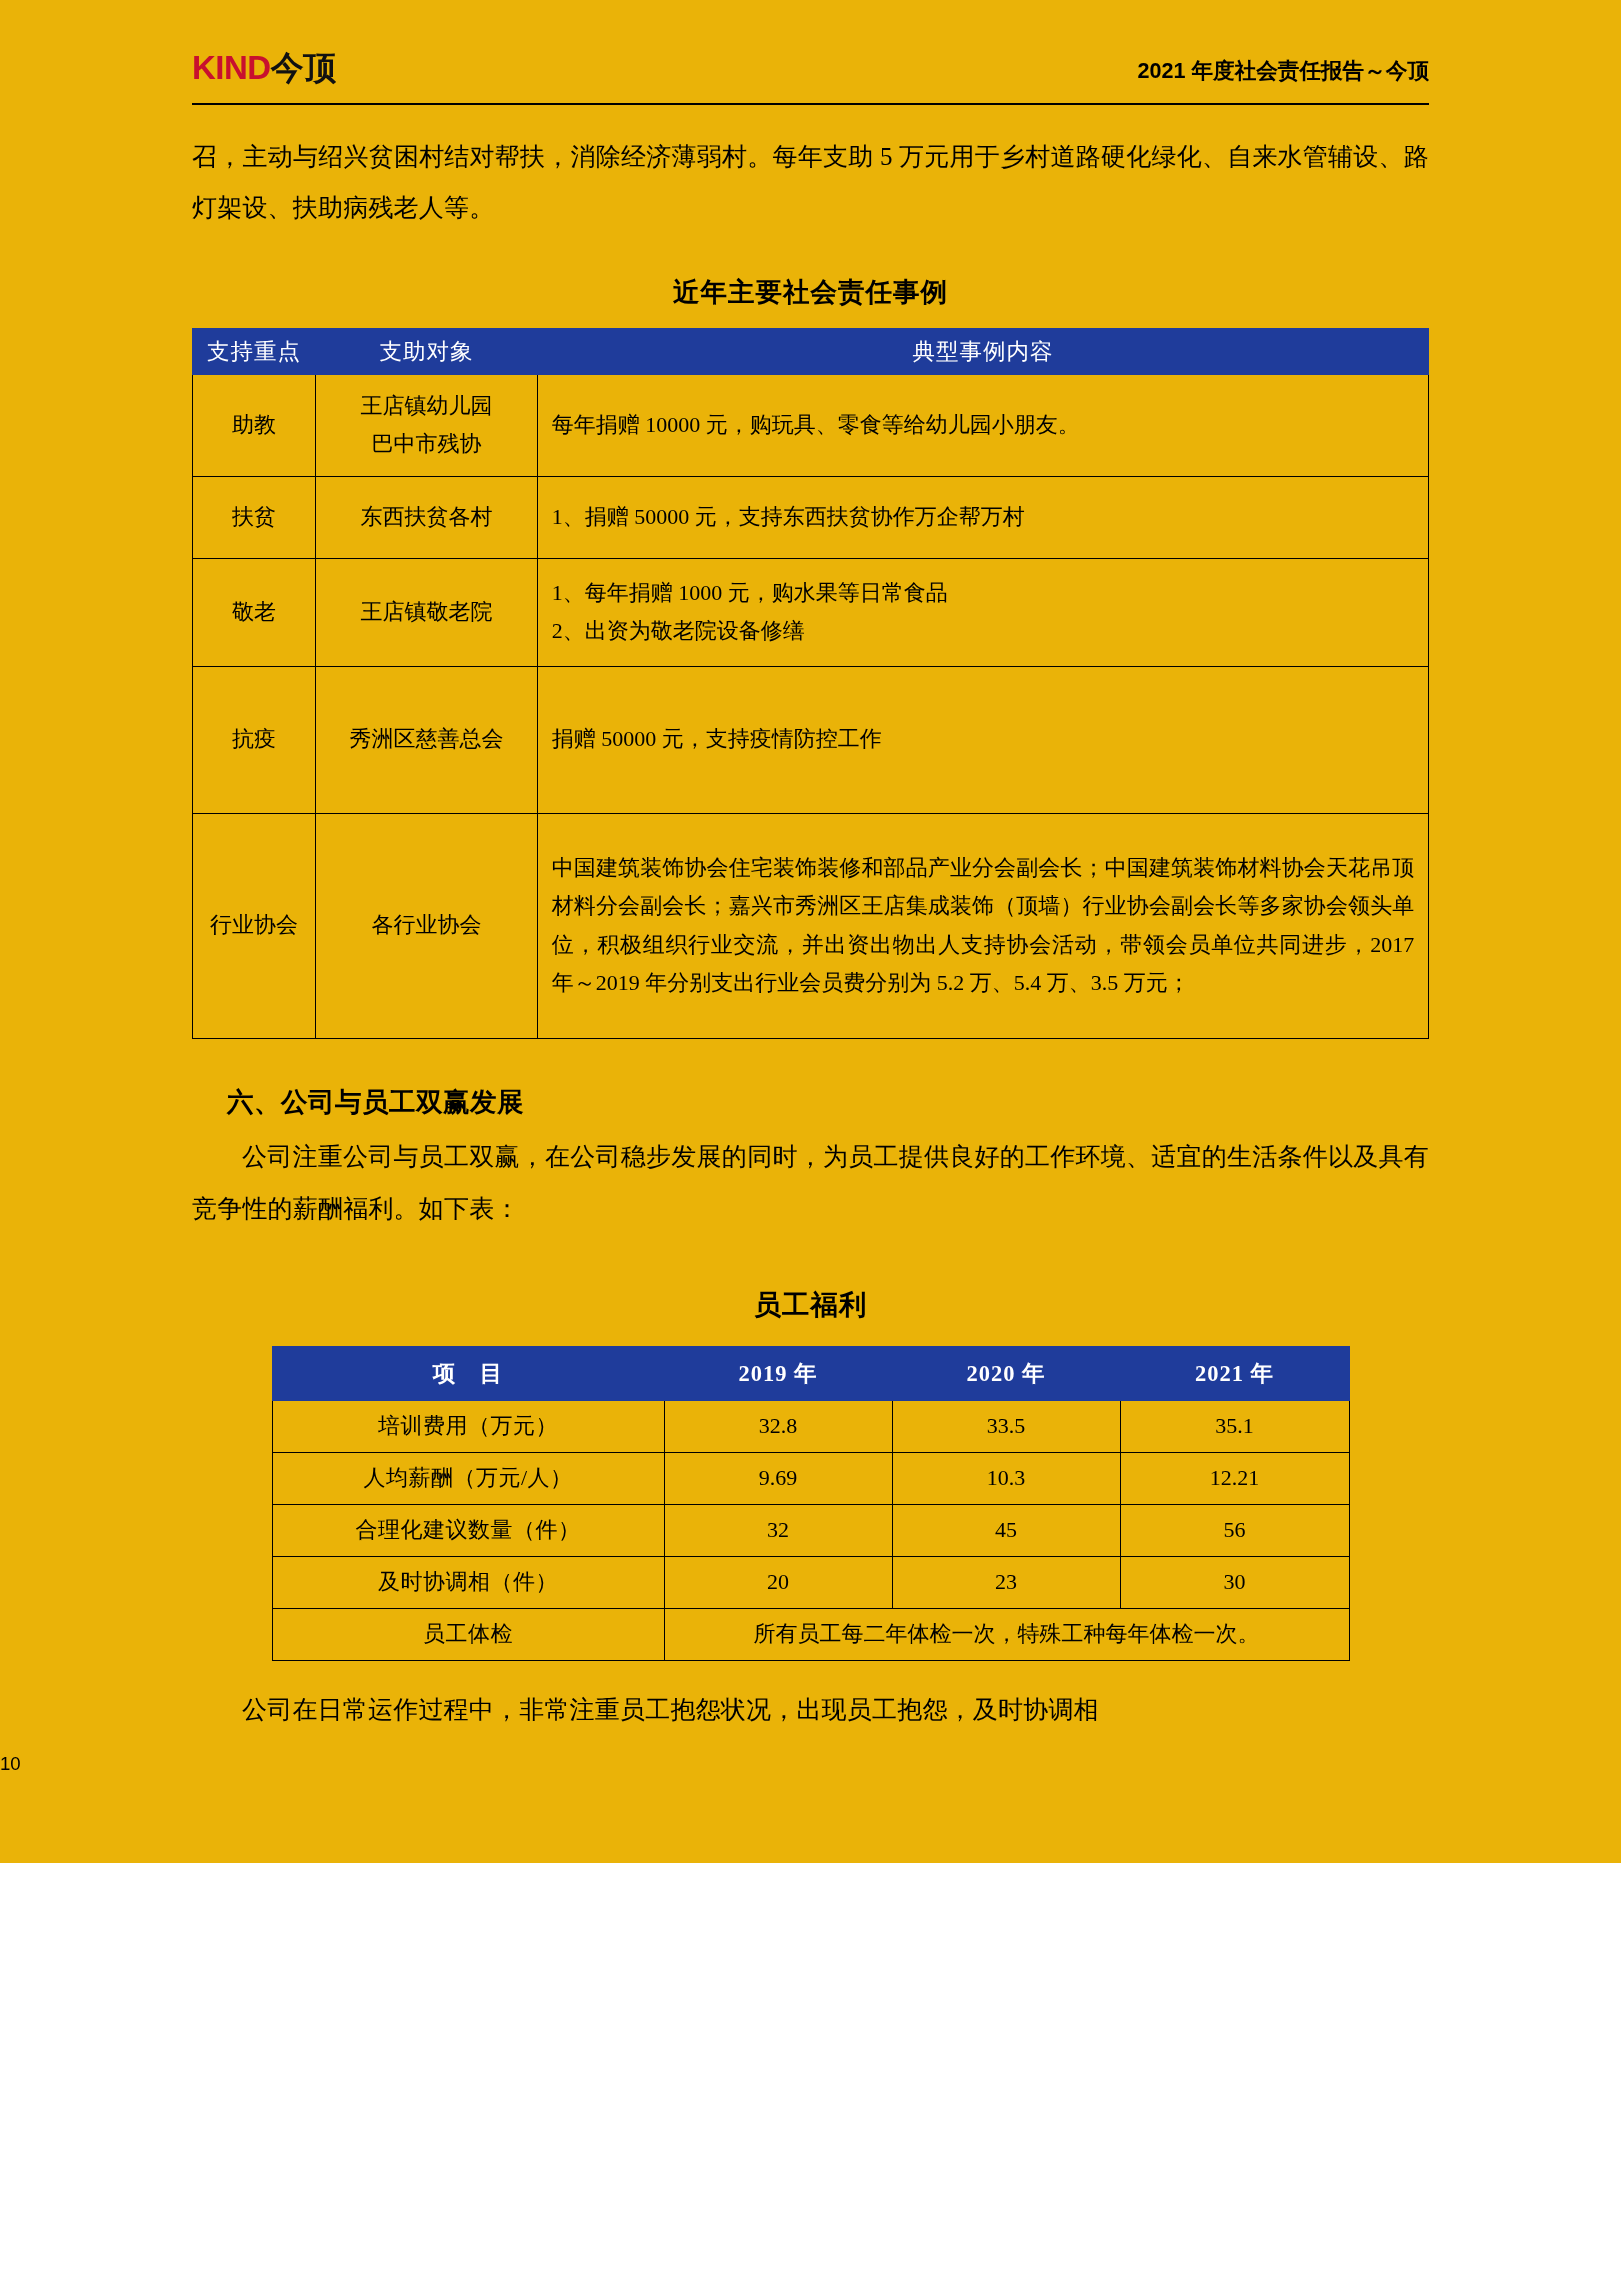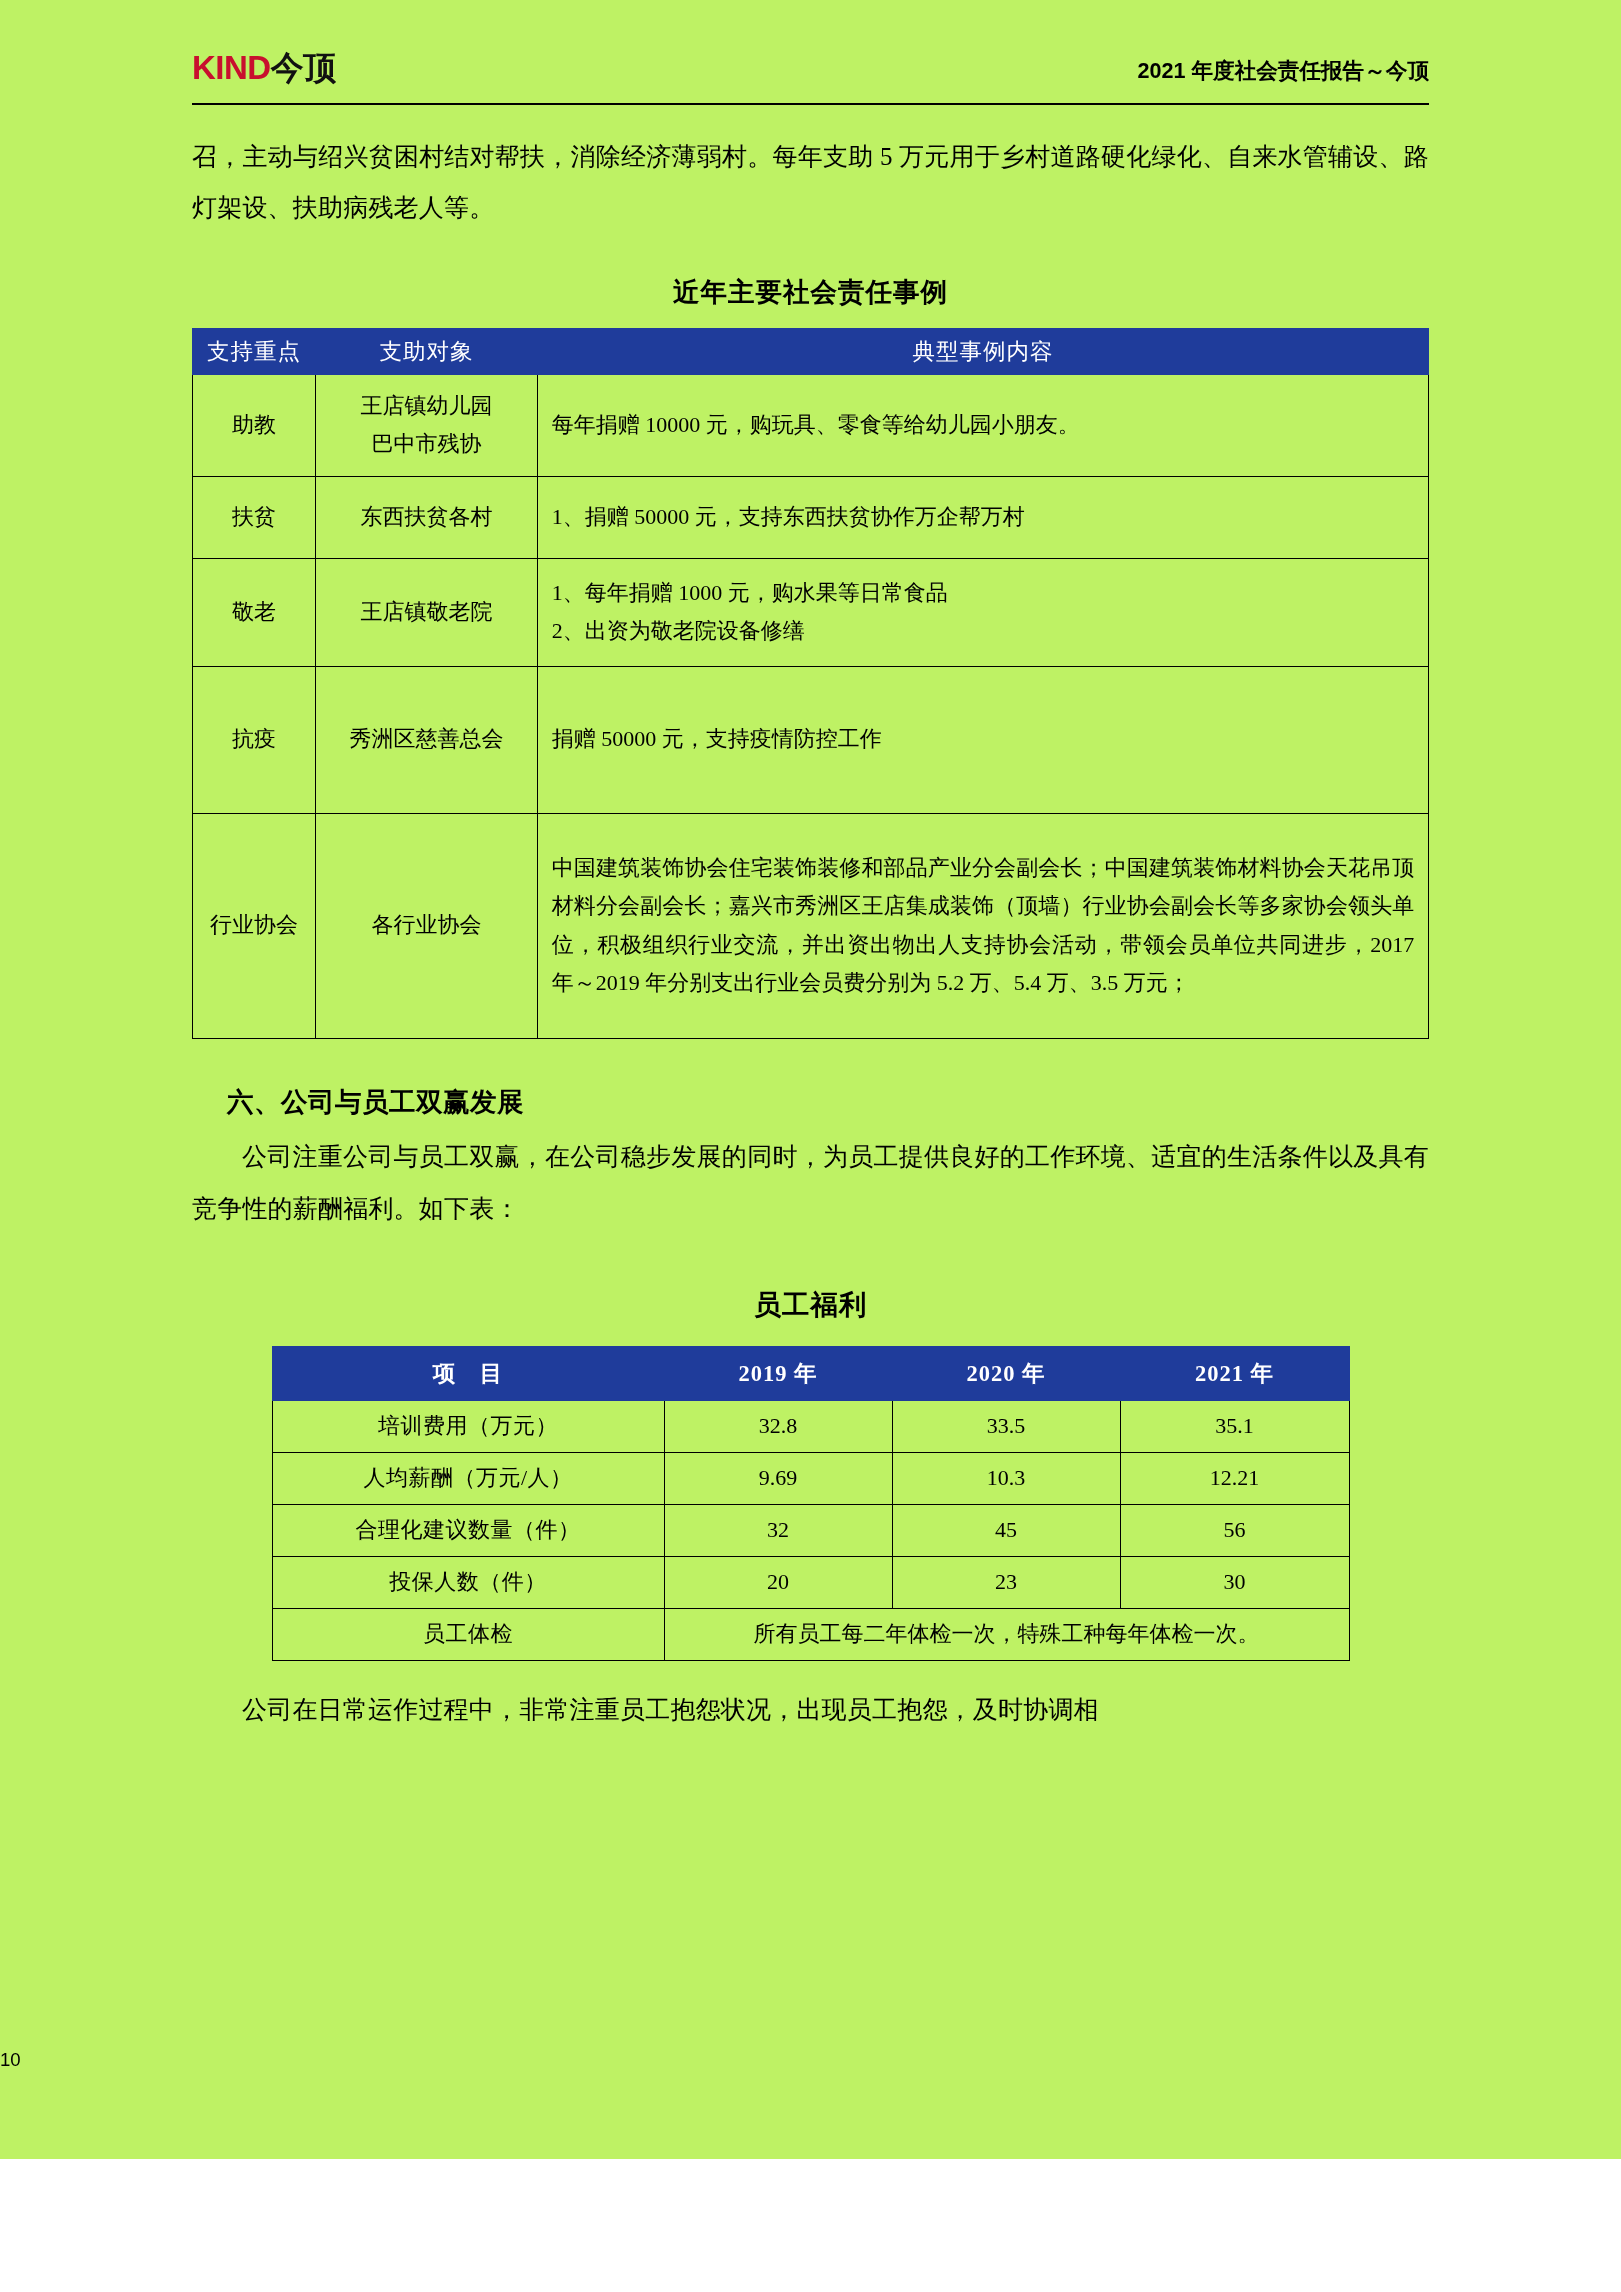--- a/index.html
+++ b/index.html
@@ -7,23 +7,23 @@
     padding: 0;
     background: #ffffff;
   }
   body {
     font-family: "Liberation Serif", serif;
     color: #000000;
   }
   .page {
     position: relative;
     width: 1621px;
-    height: 2159px;
+    height: 1863px;
     margin: 0 auto;
-    background: #bef264;
+    background: #eab308;
     box-sizing: border-box;
     padding: 0;
     overflow: hidden;
   }
   .content {
     position: absolute;
     left: 192px;
     top: 0;
     width: 1237px;
   }
@@ -282,21 +282,21 @@
           <td>10.3</td>
           <td>12.21</td>
         </tr>
         <tr>
           <td class="label">合理化建议数量（件）</td>
           <td>32</td>
           <td>45</td>
           <td>56</td>
         </tr>
         <tr>
-          <td class="label">投保人数（件）</td>
+          <td class="label">及时协调相（件）</td>
           <td>20</td>
           <td>23</td>
           <td>30</td>
         </tr>
         <tr>
           <td class="label">员工体检</td>
           <td colspan="3">所有员工每二年体检一次，特殊工种每年体检一次。</td>
         </tr>
       </tbody>
     </table>

